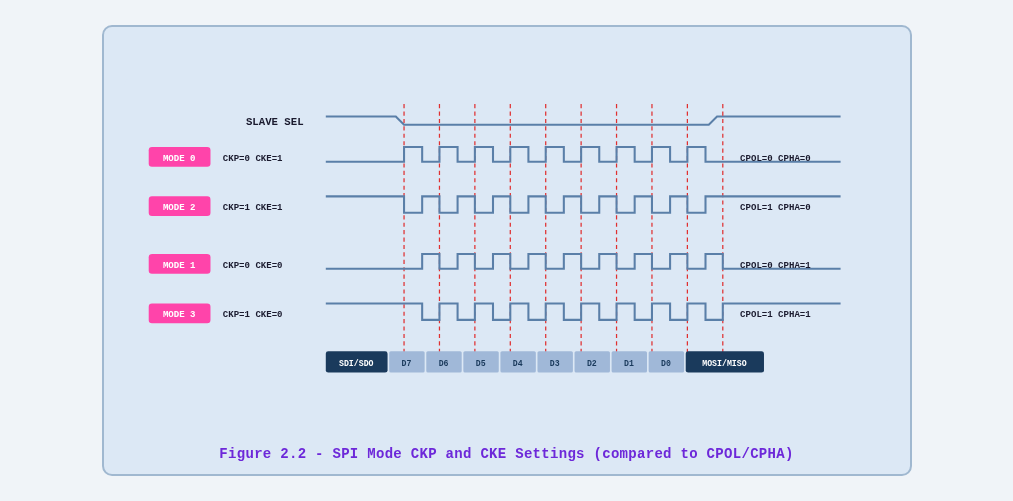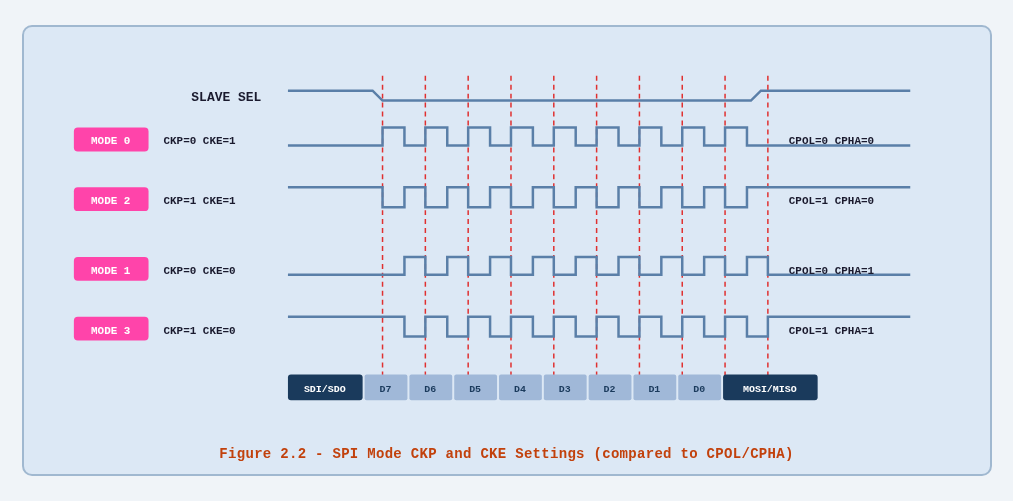--- a/index.html
+++ b/index.html
@@ -7,32 +7,32 @@
       width: 1013px;
       height: 501px;
       background: #f0f4f8;
       font-family: 'Courier New', Courier, monospace;
       display: flex;
       flex-direction: column;
       align-items: center;
       justify-content: center;
     }
     .outer {
-      width: 970px;
+      width: 810px;
       background: #dce8f5;
       border: 2px solid #a0b8d0;
       border-radius: 10px;
       padding: 18px 20px 12px 20px;
     }
     
     .caption {
       text-align: center;
       font-size: 14px;
       font-weight: bold;
-      color: #c2410c;
+      color: #6d28d9;
       margin-top: 6px;
       letter-spacing: 0.3px;
     }
 
     svg.main-svg {
       width: 100%;
       height: 390px;
     }
   </style>
 </head>

